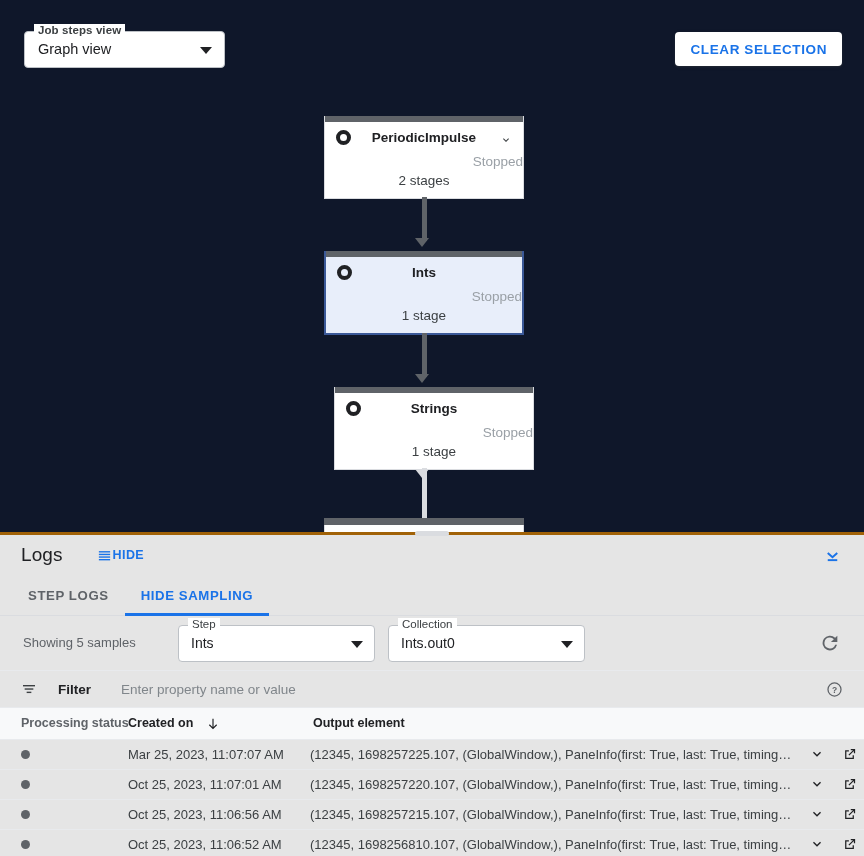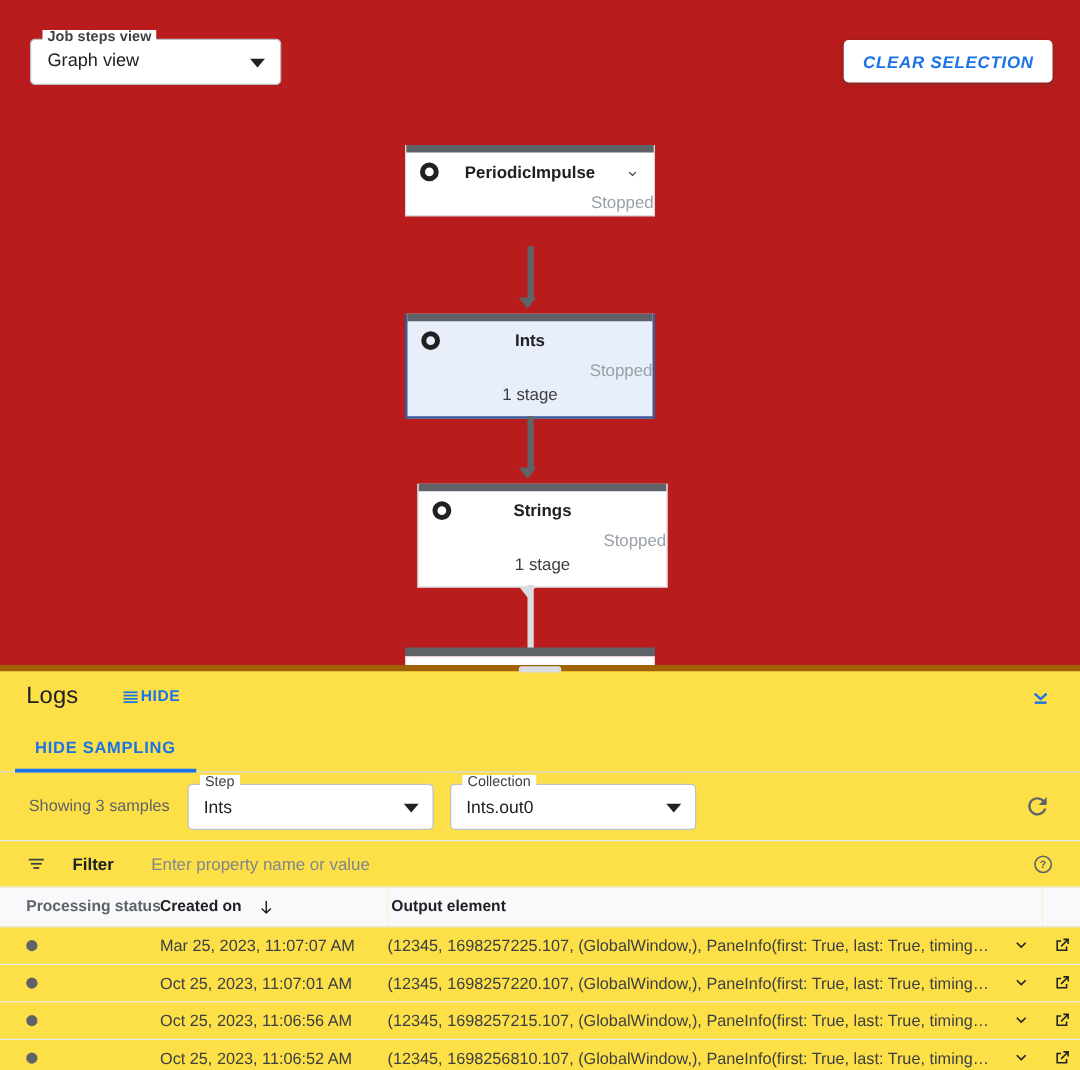--- a/index.html
+++ b/index.html
@@ -10,21 +10,21 @@
     font-family: "Liberation Sans", sans-serif;
     color: #202124;
     overflow: hidden;
   }
   #app { position: relative; width: 864px; height: 856px; }
 
   
   .graph-area {
     position: absolute; left: 0; top: 0;
     width: 864px; height: 532px;
-    background: #b91c1c;
+    background: #0f172a;
     overflow: hidden;
   }
 
   
   .select-field {
     position: absolute;
     left: 24px; top: 31px;
     width: 201px; height: 37px;
     border: 1px solid #bdc1c6;
     border-radius: 4px;
@@ -67,21 +67,20 @@
     background: #ffffff;
     border: none;
     border-radius: 4px;
     box-shadow: 0 1px 2px rgba(60,64,67,.3), 0 1px 3px 1px rgba(60,64,67,.15);
     color: #1a73e8;
     font-family: "Liberation Sans", sans-serif;
     font-size: 13.5px;
     font-weight: bold;
     letter-spacing: .6px;
     cursor: pointer;
-    font-style: italic;
   }
 
   
   .node {
     position: absolute;
     width: 200px;
     background: #ffffff;
     border: 1px solid #dadce0;
     border-top: none;
   }
@@ -157,22 +156,22 @@
     width: 200px;
   }
   .node-partial .topbar { height: 7px; background: #5f6368; }
   .node-partial .body { height: 12px; background: #fff; border-left:1px solid #dadce0; border-right:1px solid #dadce0;}
 
   
   .logs-panel {
     position: absolute;
     left: 0; top: 532px;
     width: 864px; height: 324px;
-    background: #fde047;
-    border-top: 5px solid #a16207;
+    background: #e5e5e5;
+    border-top: 3px solid #a16207;
   }
   .drag-handle {
     position: absolute;
     left: 50%; top: -4px;
     transform: translateX(-50%);
     width: 34px; height: 5px;
     background: #dadce0;
     border-radius: 3px;
     cursor: row-resize;
   }
@@ -245,20 +244,21 @@
     left: 23px; top: 19px;
     font-size: 13px;
     color: #5f6368;
   }
   .field {
     position: absolute;
     top: 9px; height: 37px;
     border: 1px solid #bdc1c6;
     border-radius: 4px;
     background: #fff;
+    margin-left: 28px;
   }
   .field .legend {
     position: absolute;
     left: 9px; top: -8px;
     background: #fff;
     padding: 0 4px;
     font-size: 11.5px;
     color: #3c4043;
     line-height: 12px;
     white-space: nowrap;
@@ -377,20 +377,21 @@
       <div class="node-head">
         <span class="stop-icon"></span>
         <span class="node-title">PeriodicImpulse</span>
         <span class="node-chevron">
           <svg width="12" height="12" viewBox="0 0 24 24">
               <path d="M7.4 8.6 12 13.2l4.6-4.6L18 10l-6 6-6-6z" fill="#3c4043"></path>
             </svg>
         </span>
       </div>
       <div class="node-status">Stopped</div>
+      <div class="node-stages">2 stages</div>
     </div>
 
     <div class="edge" style="top:197px; height:44px;"></div>
     <div class="arrow-head" style="top:238px;"></div>
 
     <div class="node selected" style="left:324px; top:251px;">
       <div class="topbar"></div>
       <div class="node-head">
         <span class="stop-icon"></span>
         <span class="node-title">Ints</span>
@@ -439,25 +440,26 @@
       </button>
       <span class="collapse-btn">
         <svg width="19" height="19" viewBox="0 0 24 24">
           <path d="M6 7.5 12 13l6-5.5" stroke="#1a73e8" stroke-width="2.4" fill="none"></path>
           <rect x="6" y="15.4" width="12" height="2.4" fill="#1a73e8"></rect>
         </svg>
       </span>
     </div>
 
     <div class="tabs">
+      <div class="tab">STEP LOGS</div>
       <div class="tab active">HIDE SAMPLING</div>
     </div>
 
     <div class="controls">
-      <span class="showing-text">Showing 3 samples</span>
+      <span class="showing-text">Showing 5 samples</span>
 
       <div class="field" id="step-field">
         <span class="legend">Step</span>
         <span class="value">Ints</span>
         <span class="arrow"></span>
       </div>
 
       <div class="field" id="collection-field">
         <span class="legend">Collection</span>
         <span class="value">Ints.out0</span>

